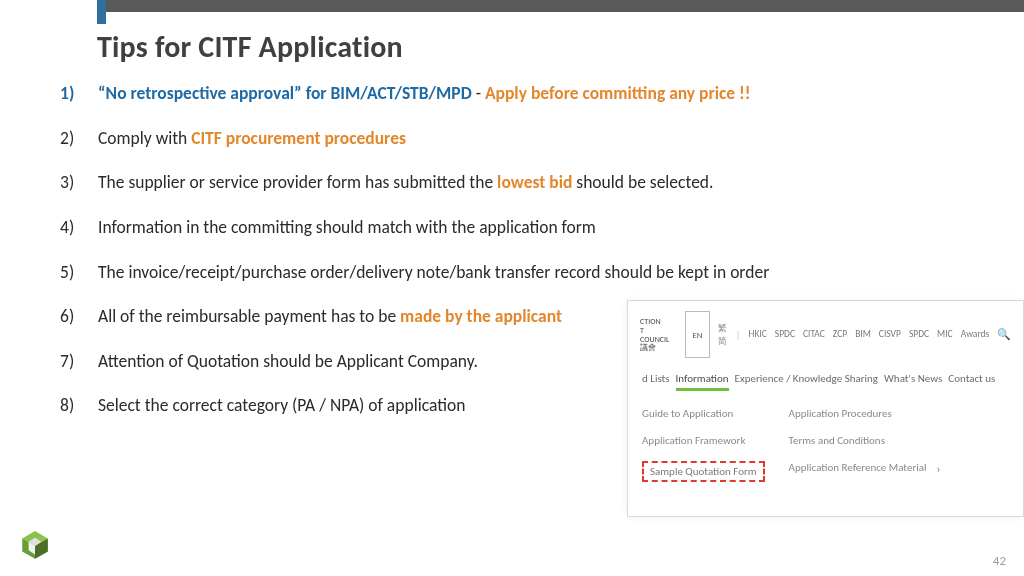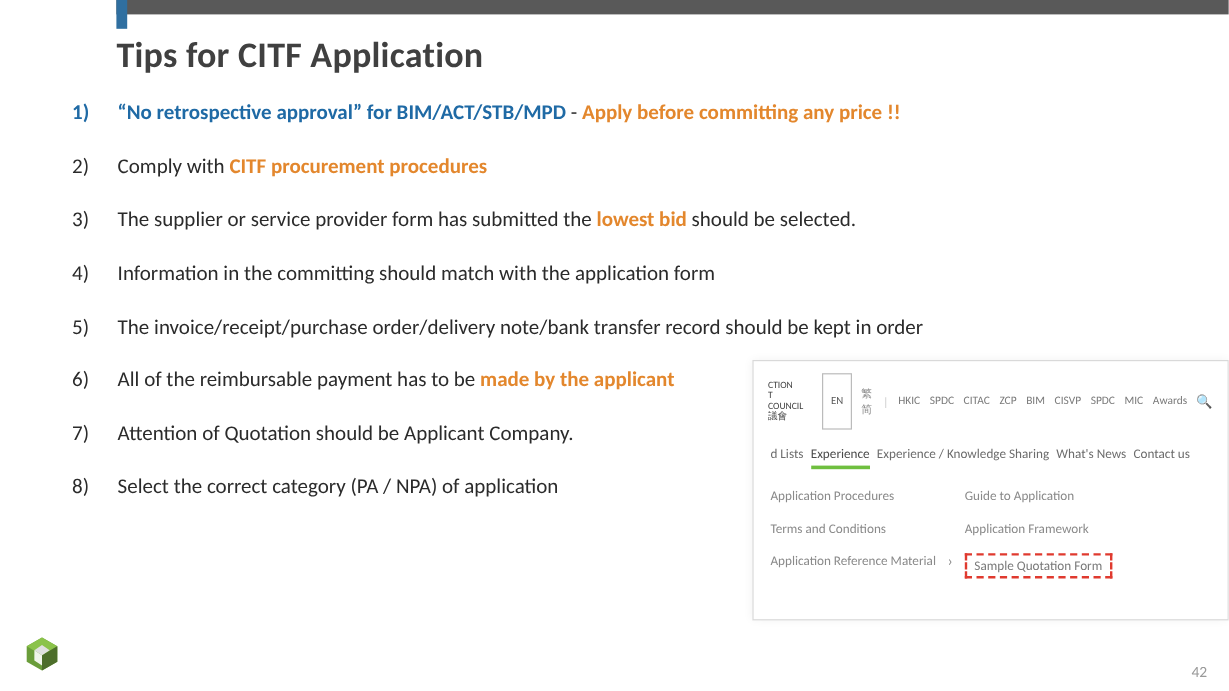--- a/index.html
+++ b/index.html
@@ -192,35 +192,35 @@
       <span>BIM</span>
       <span>CISVP</span>
       <span>SPDC</span>
       <span>MIC</span>
       <span>Awards</span>
       <span class="search-icon">🔍</span>
     </div>
   </div>
   <div class="web-nav">
     <span>d Lists</span>
-    <span class="active">Experience</span>
+    <span class="active">Information</span>
     <span>Experience / Knowledge Sharing</span>
     <span>What's News</span>
     <span>Contact us</span>
   </div>
   <div class="sub">
     <div class="sub-col">
+      <span>Guide to Application</span>
+      <span>Application Framework</span>
+      <span class="highlight">Sample Quotation Form</span>
+    </div>
+    <div class="sub-col">
       <span>Application Procedures</span>
       <span>Terms and Conditions</span>
       <span class="arrow">Application Reference Material</span>
-    </div>
-    <div class="sub-col">
-      <span>Guide to Application</span>
-      <span>Application Framework</span>
-      <span class="highlight">Sample Quotation Form</span>
     </div>
   </div>
 </div>
 
 <div class="pagenum">42</div>
 
 <svg class="logo" viewBox="0 0 64 64">
   <polygon points="32,6 56,20 56,44 32,58 8,44 8,20" fill="#6a9d3a"></polygon>
   <polygon points="32,6 56,20 32,34 8,20" fill="#8bc34a"></polygon>
   <polygon points="32,34 56,20 56,44 32,58" fill="#4d6e2b"></polygon>

